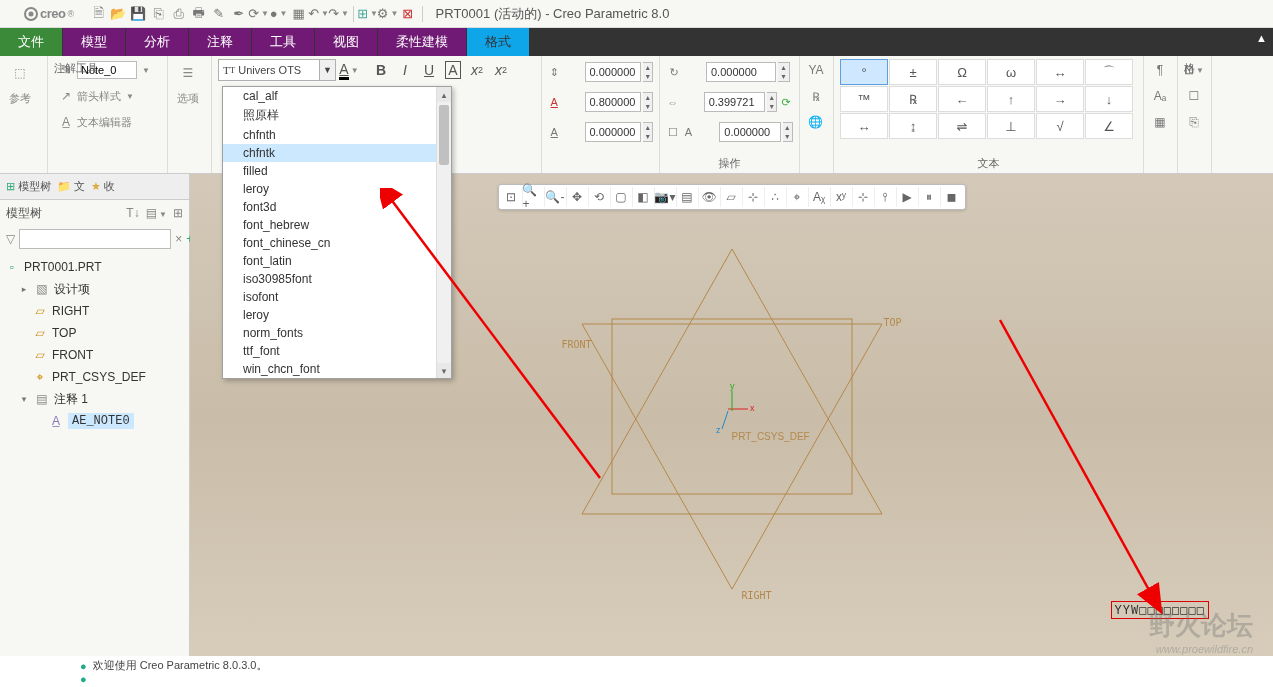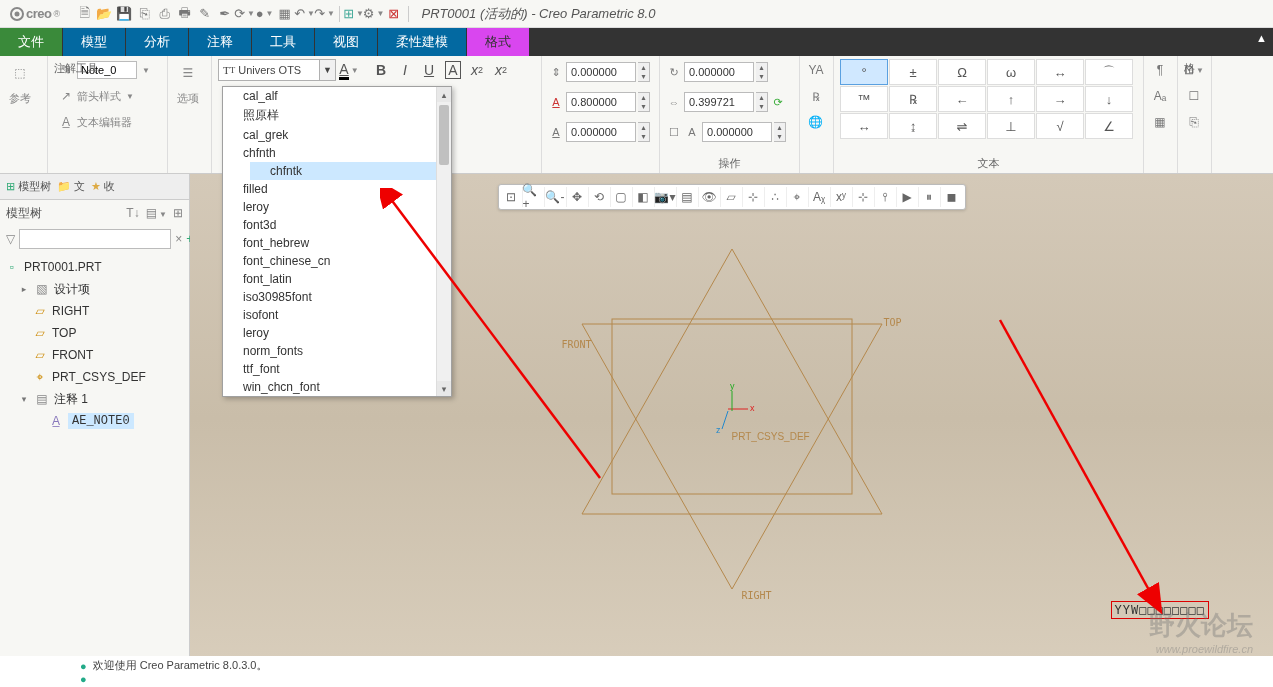--- a/index.html
+++ b/index.html
@@ -1,63 +1,63 @@
 <!DOCTYPE html>
 <html><head>
 <meta charset="utf-8">
 <style>
 * { box-sizing: border-box; margin: 0; padding: 0; }
 body { font-family: "Microsoft YaHei", "Segoe UI", sans-serif; font-size: 12px; background: #fff; overflow: hidden; width: 1273px; height: 687px; position: relative; }
 
 
-.titlebar { height: 28px; background: #f7f7f4; display: flex; align-items: center; padding: 0 4px; border-bottom: 1px solid #ddd; }
+.titlebar { height: 28px; background: #f7f7f4; display: flex; align-items: center; padding: 0 18px; border-bottom: 1px solid #ddd; }
 .logo { color: #888; font-size: 13px; letter-spacing: -0.5px; padding: 0 6px; display: flex; align-items: center; gap: 2px; }
 .logo .cr { font-weight: bold; }
 .qa { display: flex; gap: 2px; align-items: center; margin-left: 10px; }
 .qa .ic { width: 18px; height: 18px; display: flex; align-items: center; justify-content: center; color: #777; cursor: pointer; font-size: 13px; }
 .qa .sep { width: 1px; height: 16px; background: #ccc; margin: 0 3px; }
-.title { margin-left: 10px; color: #555; font-size: 13px; font-style: italic; }
+.title { margin-left: 10px; color: #555; font-size: 13px; }
 
 
 .tabs { height: 28px; background: #333; display: flex; align-items: stretch; position: relative; }
-.tab { padding: 0 18px; display: flex; align-items: center; color: #fff; font-size: 13px; cursor: pointer; background: #0369a1; margin-right: 1px; }
+.tab { padding: 0 18px; display: flex; align-items: center; color: #fff; font-size: 13px; cursor: pointer; background: #701a75; margin-right: 1px; }
 .tab.file { background: #3a8a3a; }
-.tab.active { background: #d946ef; color: #333; }
+.tab.active { background: #0ea5e9; color: #333; }
 .tabs .collapse { position: absolute; right: 6px; top: 4px; color: #fff; font-size: 11px; }
 
 
 .ribbon { height: 118px; background: #f7f7f4; border-bottom: 1px solid #ccc; display: flex; position: relative; }
 .group { border-right: 1px solid #ddd; padding: 3px 6px 0; display: flex; flex-direction: column; position: relative; }
 .group .gbody { flex: 1; display: flex; gap: 4px; }
 .group .glabel { text-align: center; font-size: 11px; color: #666; padding: 2px 0; }
 .vstack { display: flex; flex-direction: column; gap: 4px; align-items: center; }
 .btn-lg { width: 28px; height: 28px; display: flex; align-items: center; justify-content: center; color: #888; }
 .btn-sm { height: 22px; display: flex; align-items: center; gap: 3px; padding: 0 4px; color: #888; font-size: 11px; cursor: pointer; }
 .btn-sm .icn { width: 16px; height: 16px; display: flex; align-items: center; justify-content: center; font-size: 12px; }
 
 
 .font-sel { width: 118px; height: 22px; border: 1px solid #b0b0b0; background: #fff; display: flex; align-items: center; padding: 0 4px; font-size: 11px; color: #444; position: relative; }
 .font-sel .dd { position: absolute; right: 0; top: 0; width: 16px; height: 100%; display: flex; align-items: center; justify-content: center; border-left: 1px solid #b0b0b0; background: #f0f0f0; font-size: 9px; }
 
 .font-list { position: absolute; top: 86px; left: 222px; width: 230px; background: #fff; border: 1px solid #a0a0a0; box-shadow: 2px 2px 5px rgba(0,0,0,0.25); z-index: 100; max-height: 344px; }
 .font-list .flbody { overflow: hidden; }
 .font-list .item { padding: 2px 20px; font-size: 12px; color: #333; cursor: pointer; }
-.font-list .item.hl { background: #cce8ff; margin-left: 27px; }
+.font-list .item.hl { background: #cce8ff; }
 .font-list .scrollbar { position: absolute; right: 0; top: 0; bottom: 0; width: 15px; background: #f0f0f0; border-left: 1px solid #ddd; }
 .font-list .sb-btn { height: 15px; background: #e8e8e8; display: flex; align-items: center; justify-content: center; font-size: 9px; color: #666; }
 .font-list .sb-btn.down { position: absolute; bottom: 0; left: 0; right: 0; }
 .font-list .sb-thumb { position: absolute; left: 2px; right: 2px; height: 60px; top: 18px; background: #c0c0c0; border-radius: 2px; }
 
 .fmt-btn { width: 22px; height: 22px; display: flex; align-items: center; justify-content: center; cursor: pointer; color: #555; font-size: 14px; }
 .fmt-row { display: flex; gap: 2px; align-items: center; }
 
 
 .numrow { display: flex; align-items: center; gap: 2px; height: 26px; }
 .numrow .ic { width: 16px; height: 16px; display: flex; align-items: center; justify-content: center; font-size: 11px; color: #777; }
-.numinp { width: 70px; height: 20px; border: 1px solid #bbb; background: #fff; padding: 0 4px; font-size: 11px; color: #333; display: flex; align-items: center; }
+.numinp { width: 70px; height: 20px; border: 1px solid #bbb; background: #fff; padding: 0 4px; font-size: 11px; color: #333; display: flex; align-items: center; margin-left: 22px; }
 .sp { width: 12px; height: 20px; border: 1px solid #bbb; border-left: none; background: #f0f0f0; font-size: 8px; color: #666; display: flex; flex-direction: column; }
 .sp div { flex: 1; display: flex; align-items: center; justify-content: center; cursor: pointer; }
 
 
 .symgrid { display: grid; grid-template-columns: repeat(6, 48px); grid-auto-rows: 26px; gap: 1px; }
 .symcell { border: 1px solid #ddd; display: flex; align-items: center; justify-content: center; font-size: 13px; color: #555; cursor: pointer; background: #fff; }
 .symcell.active { background: #d0e8ff; border-color: #5aa0e0; }
 
 
 .leftpane { position: absolute; left: 0; top: 174px; width: 190px; bottom: 24px; background: #f7f7f4; border-right: 1px solid #ccc; display: flex; flex-direction: column; }
@@ -371,21 +371,20 @@
     </div>
     <div class="glabel">格</div>
   </div>
 
 </div>
 
 <div class="font-list">
   <div class="flbody">
     <div class="item">cal_alf</div>
     <div class="item">照原样</div>
-    <div class="item">cal_grek</div>
     <div class="item">chfnth</div>
     <div class="item hl">chfntk</div>
     <div class="item">filled</div>
     <div class="item">leroy</div>
     <div class="item">font3d</div>
     <div class="item">font_hebrew</div>
     <div class="item">font_chinese_cn</div>
     <div class="item">font_latin</div>
     <div class="item">iso30985font</div>
     <div class="item">isofont</div>

